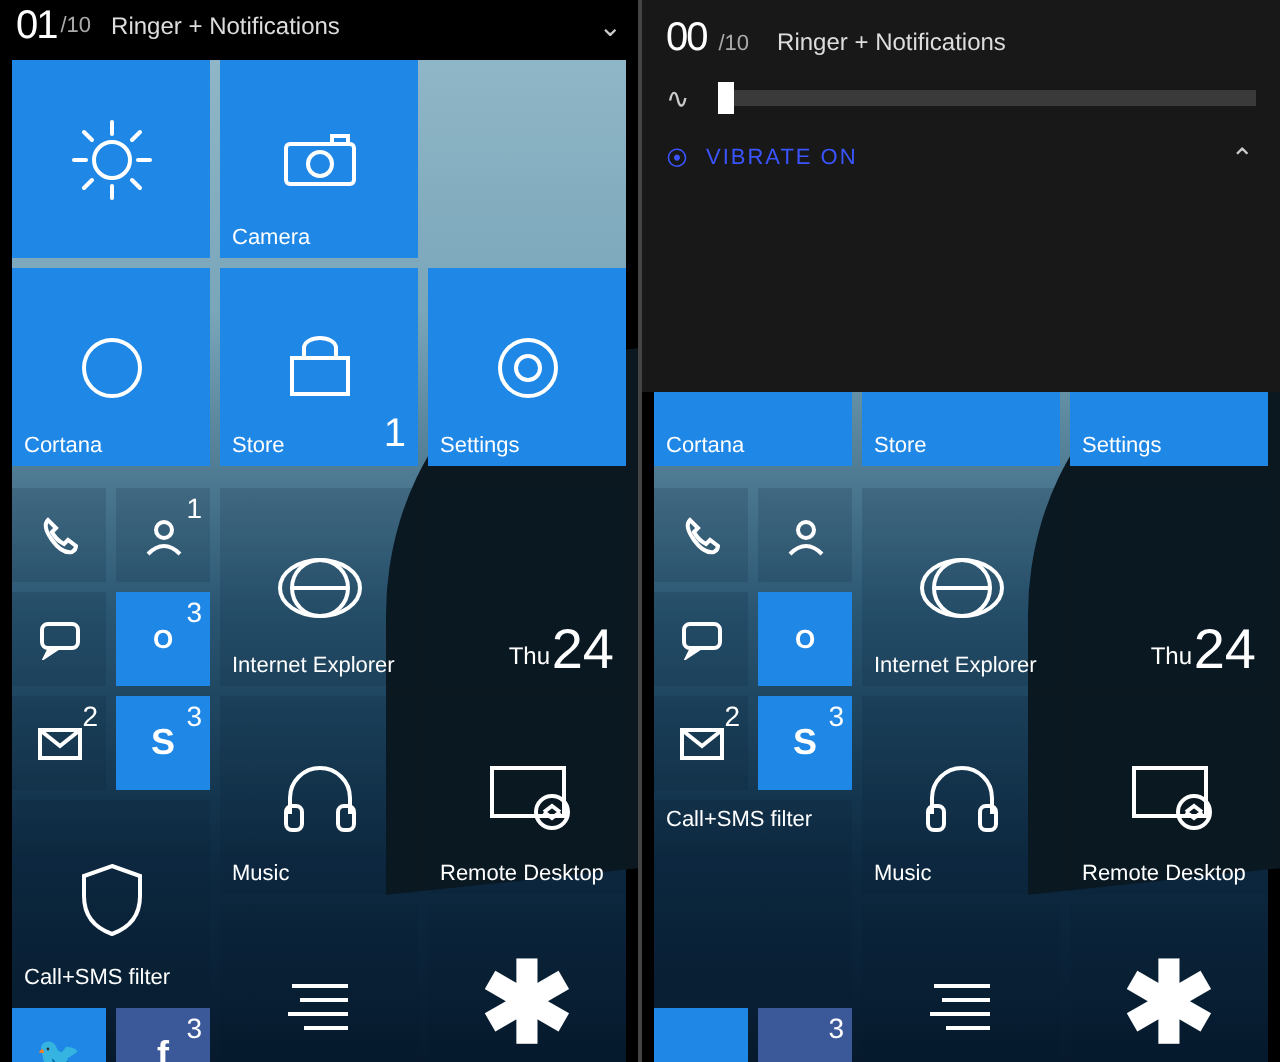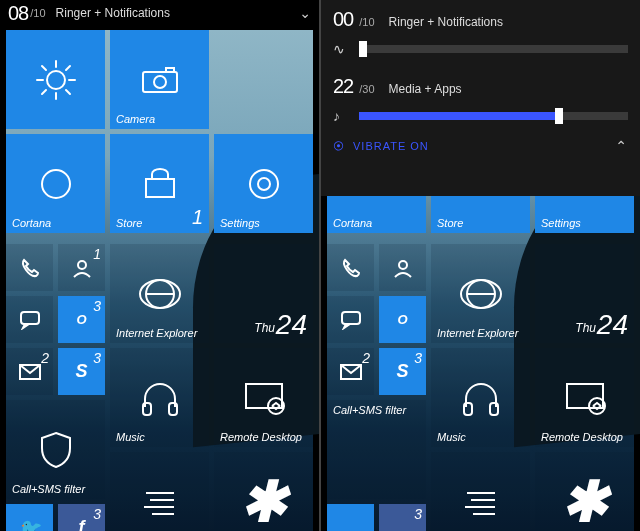--- a/index.html
+++ b/index.html
@@ -9,21 +9,21 @@
   .gap { width: 2px; background: #444; }
 
   
   .statusbar { height: 26px; display: flex; align-items: center; padding: 0 8px; font-size: 12px; }
   .vol-big { font-size: 20px; font-weight: 300; letter-spacing: -1px; }
   .vol-max { font-size: 11px; color: #aaa; margin-left: 2px; }
   .vol-label { margin-left: 10px; color: #ddd; font-size: 12px; }
   .chev { margin-left: auto; font-size: 14px; color: #ccc; }
 
   
-  .home { position: absolute; left: 6px; right: 6px; top: 30px; bottom: 0; font-style: italic; }
+  .home { position: absolute; left: 6px; right: 6px; top: 30px; bottom: 0; }
   .bg-photo {
     position: absolute; inset: 0;
     background: linear-gradient(180deg,#8fb6c6 0%,#7aa6ba 25%,#2a5672 55%,#0d2a42 80%,#071a2d 100%);
   }
   .bg-photo::after{
     
     content:""; position:absolute; right:-20px; top:150px; width:140px; height:260px;
     background:#0b1820; border-top-left-radius:90px 120px; transform:skewY(-6deg);
   }
   .tiles { position: absolute; inset: 0; }
@@ -66,21 +66,21 @@
   
   svg { stroke:#fff; fill:none; stroke-width:2; }
 </style>
 </head>
 <body>
 
 <div class="outer">
 
 <div class="phone">
   <div class="statusbar">
-    <span class="vol-big">08</span>
+    <span class="vol-big">01</span>
     <span class="vol-max">/10</span>
     <span class="vol-label">Ringer + Notifications</span>
     <span class="chev">⌄</span>
   </div>
 
   <div class="home">
     <div class="bg-photo"></div>
     <div class="tiles">
 
       <div class="tile accent" style="left:0;top:0;width:99px;height:99px">
@@ -369,34 +369,20 @@
         <span class="vol-max">/10</span>
         <span class="vol-label">Ringer + Notifications</span>
       </div>
       <div class="slider-row">
         <span class="slider-ico">∿</span>
         <div class="track">
           <div class="thumb" style="left:0"></div>
         </div>
       </div>
     </div>
-    <div class="vrow">
-      <div class="vhead">
-        <span class="vol-big">22</span>
-        <span class="vol-max">/30</span>
-        <span class="vol-label">Media + Apps</span>
-      </div>
-      <div class="slider-row">
-        <span class="slider-ico">♪</span>
-        <div class="track">
-          <div class="fill" style="width:73%"></div>
-          <div class="thumb" style="left:73%"></div>
-        </div>
-      </div>
-    </div>
     <div class="vibrate-row">
       <span>⦿</span>
       <span>VIBRATE ON</span>
       <span class="chev2">⌃</span>
     </div>
   </div>
 </div>
 
 </div>
 

